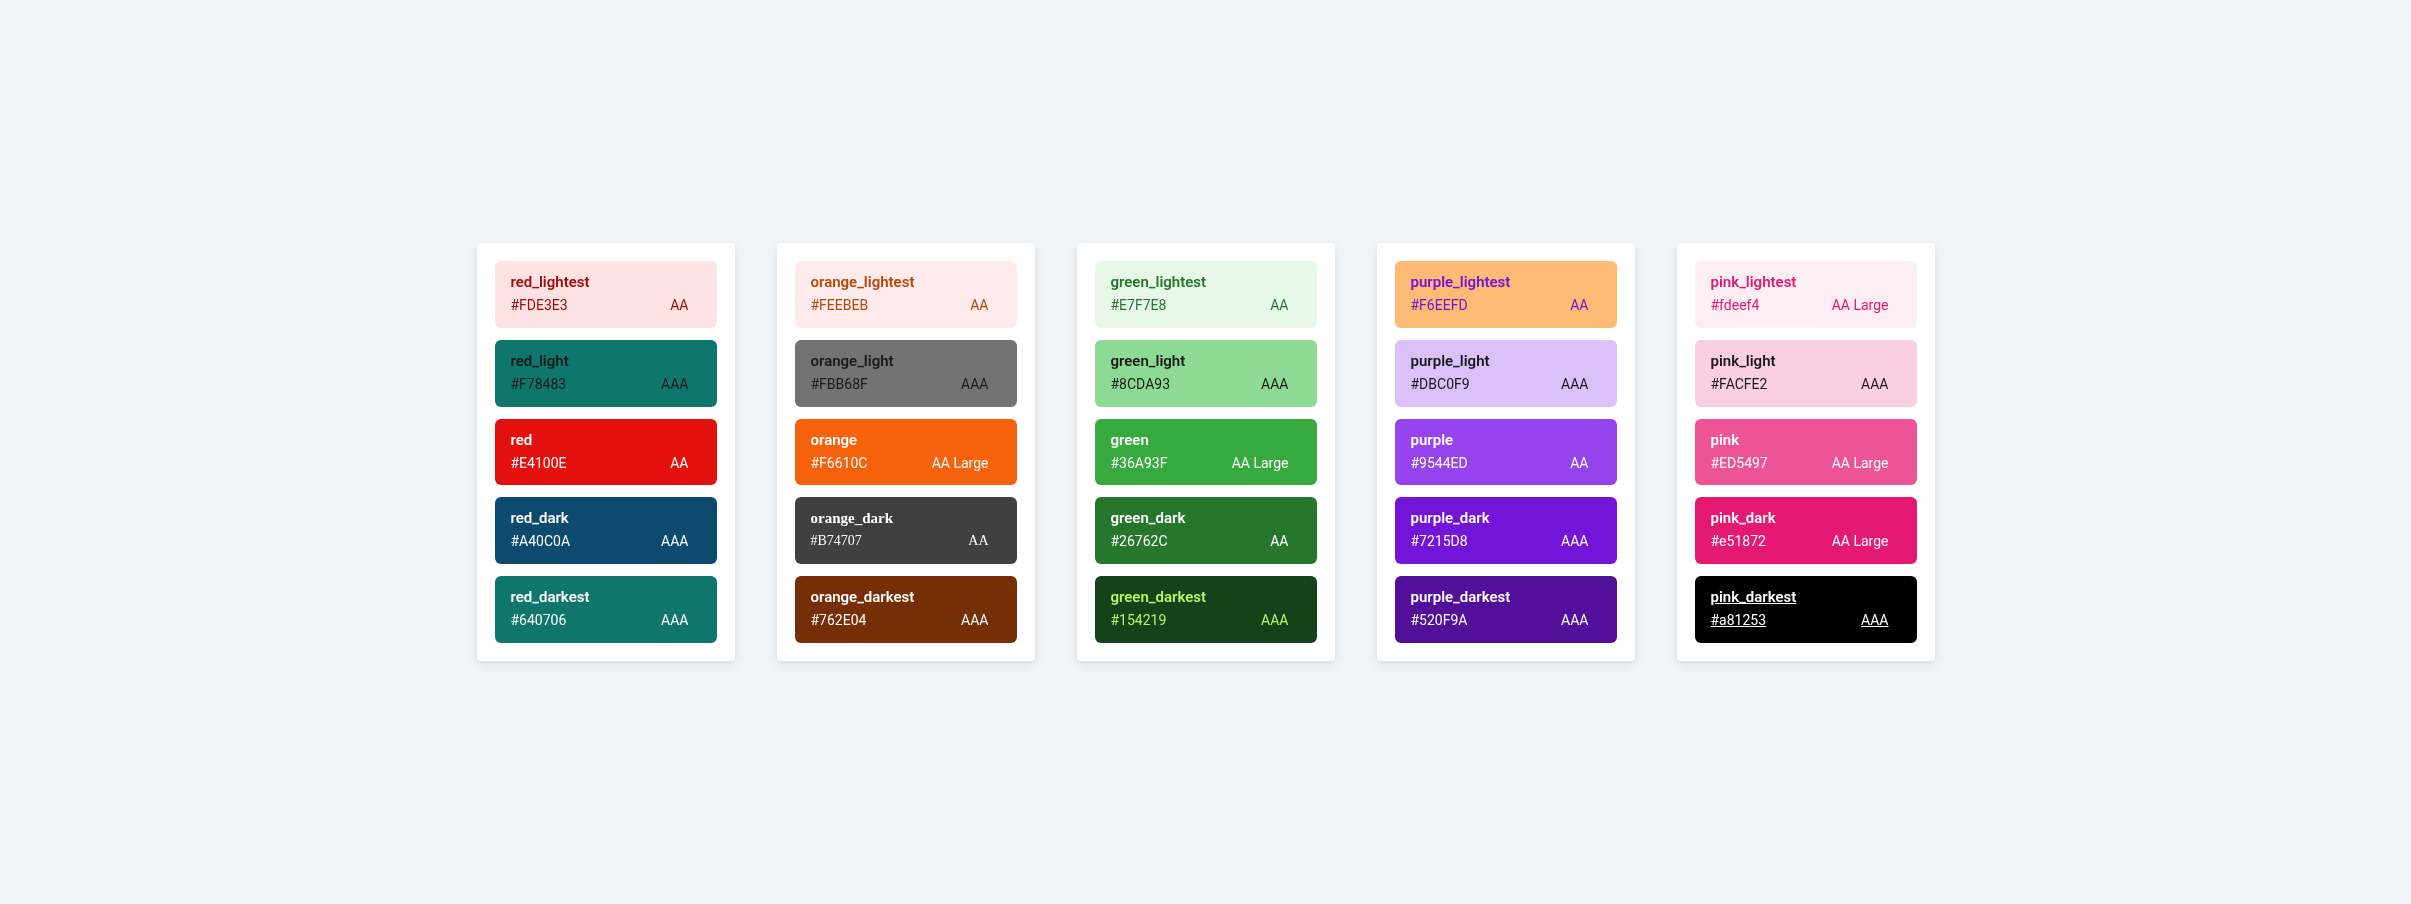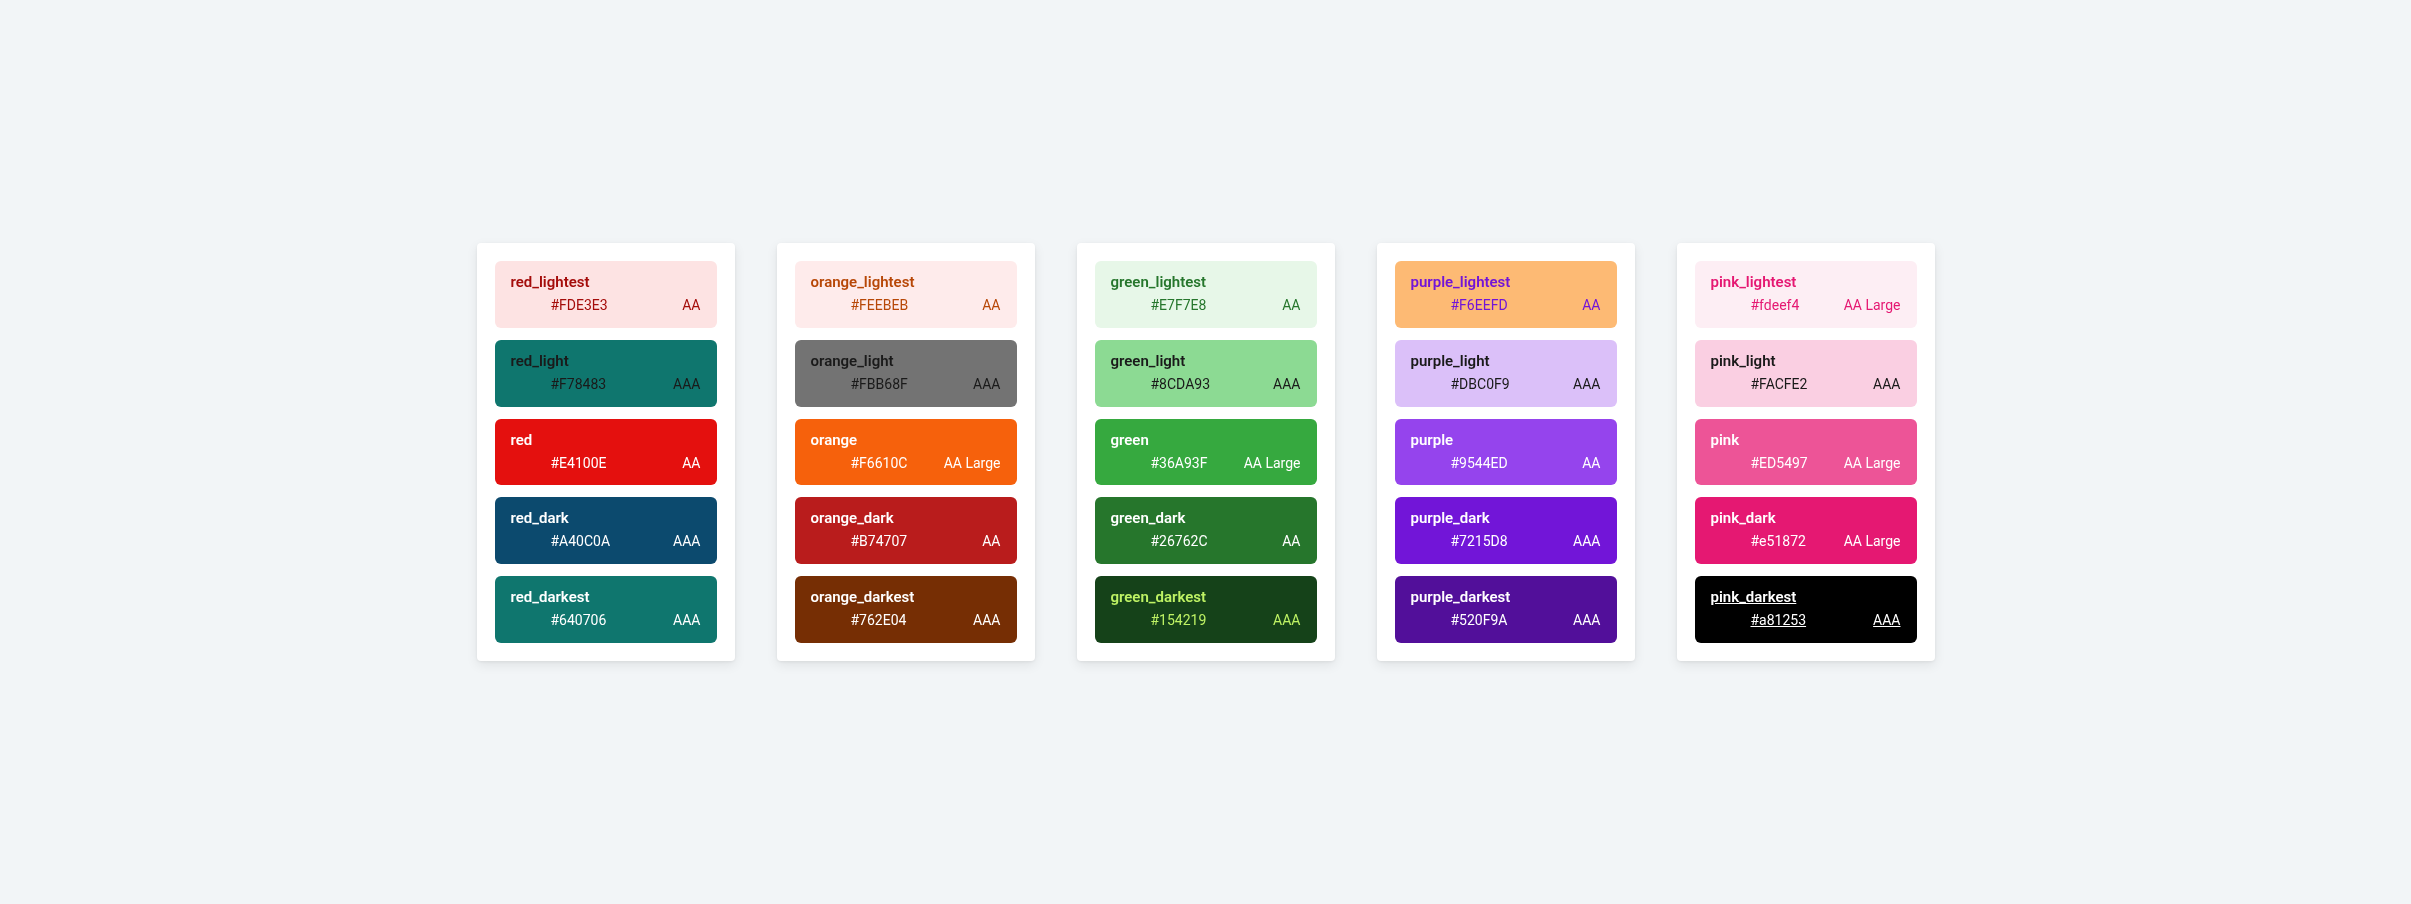--- a/index.html
+++ b/index.html
@@ -18,38 +18,38 @@
   }
   .card {
     background: #ffffff;
     border-radius: 4px;
     padding: 18px;
     box-shadow: 0 4px 12px rgba(0,0,0,0.08), 0 1px 3px rgba(0,0,0,0.06);
     width: 258px;
   }
   .swatch {
     border-radius: 6px;
-    padding: 12px 16px 14px 16px;
+    padding: 12px 28px 14px 16px;
     margin-bottom: 12px;
   }
   .swatch:last-child { margin-bottom: 0; }
   .swatch-name {
     font-size: 15px;
     font-weight: 600;
     margin-bottom: 6px;
     line-height: 1.2;
   }
   .swatch-row {
     display: flex;
     justify-content: space-between;
     align-items: baseline;
     font-size: 14px;
     line-height: 1.2;
   }
-  .swatch-hex { font-weight: 400; margin-left: 40px; }
+  .swatch-hex { font-weight: 400; }
   .swatch-rating { font-weight: 400; }
 </style>
 </head>
 <body>
 
 <div class="groups">
     <div class="card">
       <div class="swatch" style="background: rgb(253, 227, 227); color: rgb(164, 12, 10);">
         <div class="swatch-name">red_lightest</div>
         <div class="swatch-row">
@@ -101,21 +101,21 @@
           <span class="swatch-rating">AAA</span>
         </div>
       </div>
       <div class="swatch" style="background: rgb(246, 97, 12); color: rgb(255, 255, 255);">
         <div class="swatch-name">orange</div>
         <div class="swatch-row">
           <span class="swatch-hex">#F6610C</span>
           <span class="swatch-rating">AA Large</span>
         </div>
       </div>
-      <div class="swatch" style="background: #b91c1c; color: rgb(255, 255, 255);">
+      <div class="swatch" style="background: #404040; color: rgb(255, 255, 255); font-family: Liberation Serif, serif;">
         <div class="swatch-name">orange_dark</div>
         <div class="swatch-row">
           <span class="swatch-hex">#B74707</span>
           <span class="swatch-rating">AA</span>
         </div>
       </div>
       <div class="swatch" style="background: rgb(118, 46, 4); color: rgb(255, 255, 255);">
         <div class="swatch-name">orange_darkest</div>
         <div class="swatch-row">
           <span class="swatch-hex">#762E04</span>

